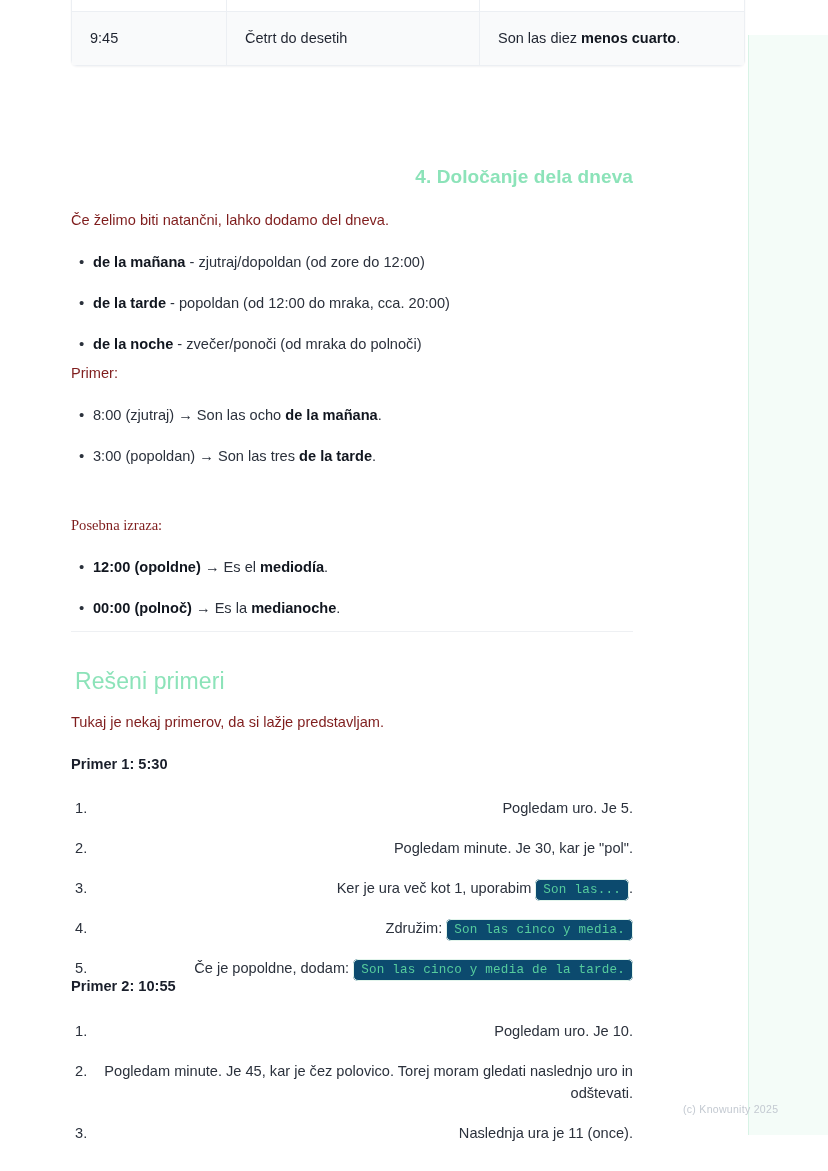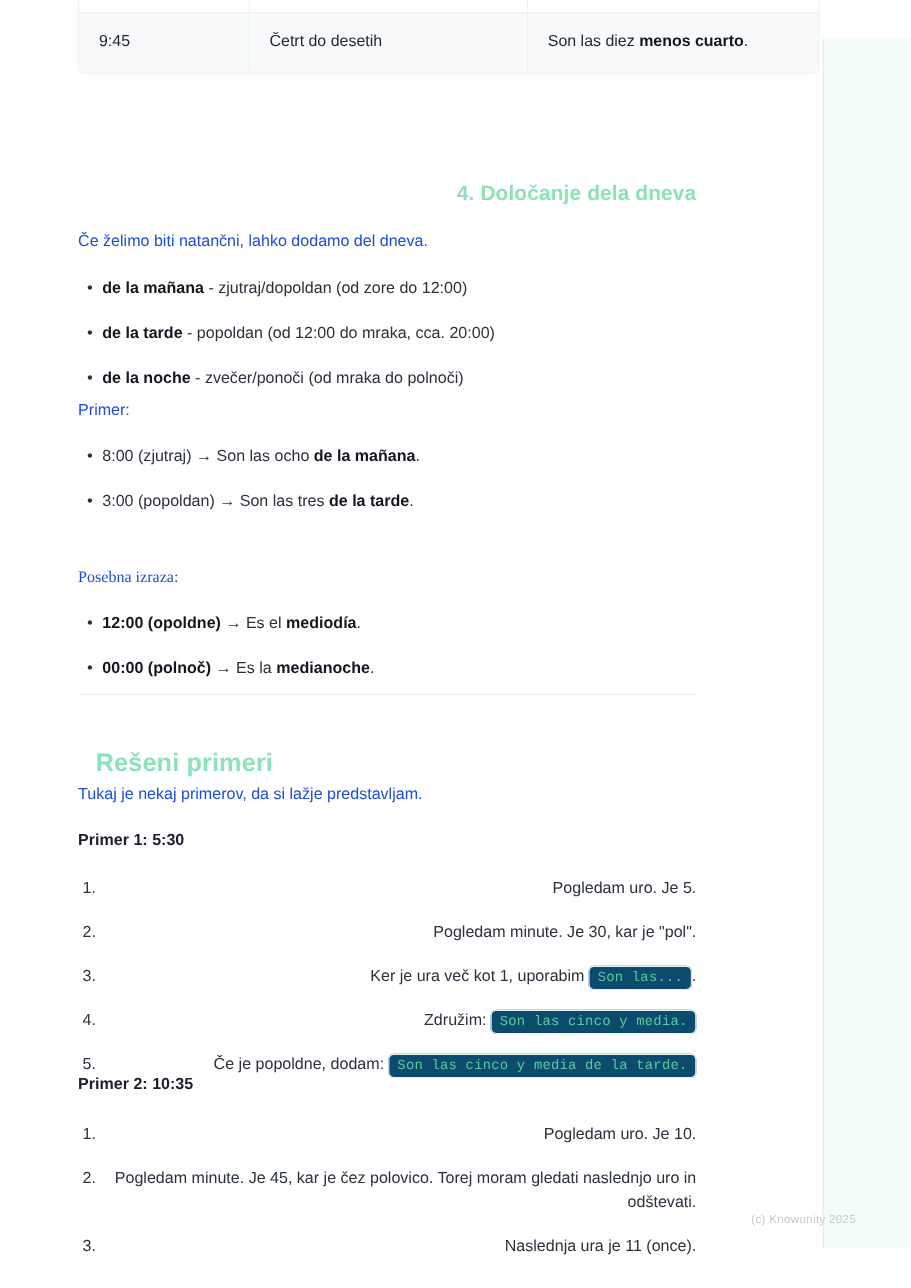--- a/index.html
+++ b/index.html
@@ -71,32 +71,32 @@
   
   h2.sec-h {
     margin: 0;
     font-size: 19px;
     font-weight: 600;
     color: #8ce3b9;
     letter-spacing: .1px;
     text-align: right;
   }
   h1.big-h {
-    margin: 16px;
+    margin: 4px;
     font-size: 23px;
-    font-weight: 700;
+    font-weight: 400;
     color: #8ce3b9;
     letter-spacing: .1px;
   }
 
   p.para {
     margin: 0;
     font-size: 14.6px;
     line-height: 1.5;
-    color: #1d4ed8;
+    color: #7f1d1d;
   }
   p.strong-line {
     margin: 0;
     font-size: 14.6px;
     font-weight: 700;
     color: #1a1f2b;
   }
 
   ul.bul, ol.num {
     margin: 0;
@@ -256,21 +256,21 @@
     <ol class="num">
       <li><span>Pogledam uro. Je 5.</span></li>
       <li><span>Pogledam minute. Je 30, kar je "pol".</span></li>
       <li><span>Ker je ura več kot 1, uporabim </span><code class="inline">Son las...</code><span>.</span></li>
       <li><span>Združim: </span><code class="inline">Son las cinco y media.</code></li>
       <li><span>Če je popoldne, dodam: </span><code class="inline">Son las cinco y media de la tarde.</code></li>
     </ol>
   </div>
 
   <div class="blk" style="top:978px;">
-    <p class="strong-line">Primer 2: 10:35</p>
+    <p class="strong-line">Primer 2: 10:55</p>
   </div>
 
   <div class="blk" style="top:1021px;">
     <ol class="num">
       <li><span>Pogledam uro. Je 10.</span></li>
       <li><span>Pogledam minute. Je 45, kar je čez polovico. Torej moram gledati naslednjo uro in odštevati.</span></li>
       <li><span>Naslednja ura je 11 (once).</span></li>
     </ol>
   </div>
 

